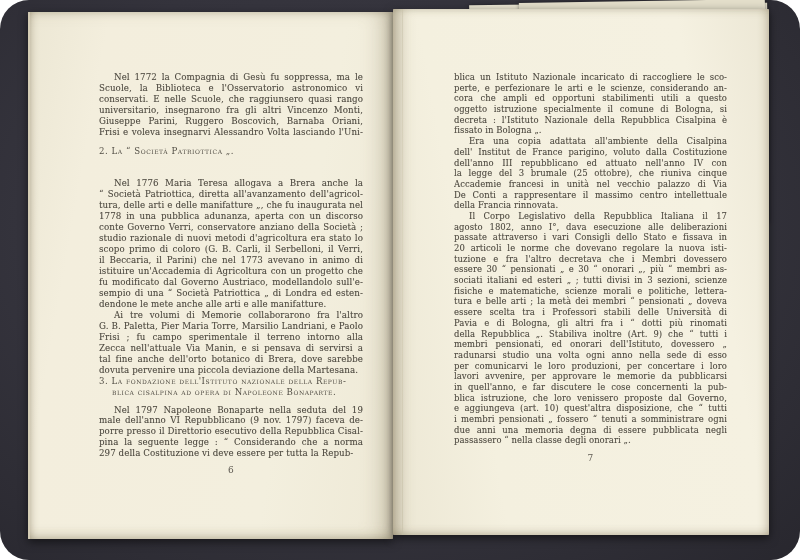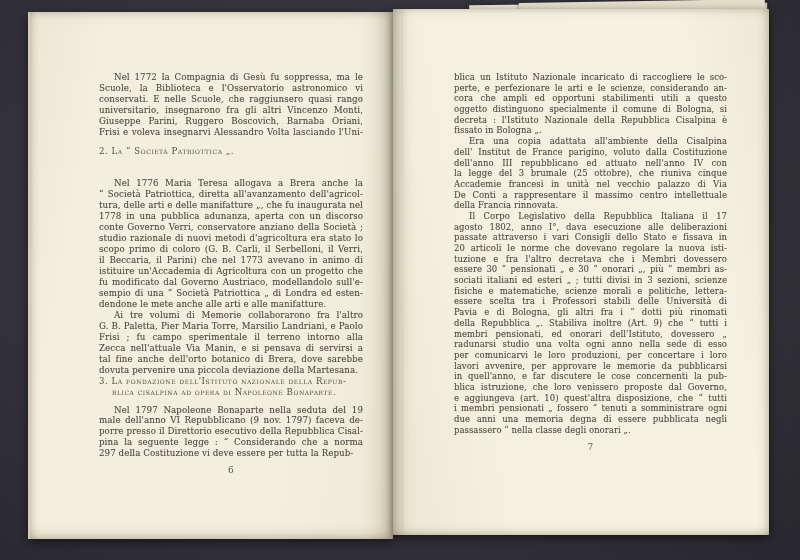--- a/index.html
+++ b/index.html
@@ -3,20 +3,21 @@
 <meta charset="utf-8">
 <style>
   html, body { margin: 0; padding: 0; }
   body {
     width: 800px; height: 560px; overflow: hidden;
     font-family: "DejaVu Serif", "Liberation Serif", serif;
   }
   .stage {
     position: relative; width: 800px; height: 560px;
     background: radial-gradient(ellipse at 45% 40%, #3d3c45 0%, #34333c 55%, #28272e 100%);
+    border-radius: 29px;
   }
   .page {
     position: absolute; z-index: 2; border-radius: 1px;
     color: #4f4b42;
   }
   .left-page {
     left: 28px; top: 12px; width: 365px; height: 527px;
     background: linear-gradient(100deg, #ece7d4 0%, #f3eedd 18%, #f3efde 70%, #eee9d6 100%);
     box-shadow:
       0 3px 10px rgba(0,0,0,0.55),
@@ -133,21 +134,21 @@
       <div class="page-number">6</div>
     </div>
   </div>
 
   <div class="page right-page">
     <div class="text-block">
       <div class="para">
           <div class="line">blica un Istituto Nazionale incaricato di raccogliere le sco-</div>
           <div class="line">perte, e perfezionare le arti e le scienze, considerando an-</div>
           <div class="line">cora che ampli ed opportuni stabilimenti utili a questo</div>
-          <div class="line">oggetto distinguono specialmente il comune di Bologna, si</div>
+          <div class="line">oggetto istruzione specialmente il comune di Bologna, si</div>
           <div class="line">decreta : l'Istituto Nazionale della Repubblica Cisalpina è</div>
           <div class="line last">fissato in Bologna „.</div>
         </div>
       <div class="para indent">
           <div class="line">Era una copia adattata all'ambiente della Cisalpina</div>
           <div class="line">dell' Institut de France parigino, voluto dalla Costituzione</div>
           <div class="line">dell'anno III repubblicano ed attuato nell'anno IV con</div>
           <div class="line">la legge del 3 brumale (25 ottobre), che riuniva cinque</div>
           <div class="line">Accademie francesi in unità nel vecchio palazzo di Via</div>
           <div class="line">De Conti a rappresentare il massimo centro intellettuale</div>
@@ -155,20 +156,21 @@
         </div>
       <div class="para indent">
           <div class="line">Il Corpo Legislativo della Repubblica Italiana il 17</div>
           <div class="line">agosto 1802, anno I°, dava esecuzione alle deliberazioni</div>
           <div class="line">passate attraverso i vari Consigli dello Stato e fissava in</div>
           <div class="line">20 articoli le norme che dovevano regolare la nuova isti-</div>
           <div class="line">tuzione e fra l'altro decretava che i Membri dovessero</div>
           <div class="line">essere 30 “ pensionati „ e 30 “ onorari „, più “ membri as-</div>
           <div class="line">sociati italiani ed esteri „ ; tutti divisi in 3 sezioni, scienze</div>
           <div class="line">fisiche e matematiche, scienze morali e politiche, lettera-</div>
+          <div class="line">tura e belle arti ; la metà dei membri “ pensionati „ doveva</div>
           <div class="line">essere scelta tra i Professori stabili delle Università di</div>
           <div class="line">Pavia e di Bologna, gli altri fra i “ dotti più rinomati</div>
           <div class="line">della Repubblica „. Stabiliva inoltre (Art. 9) che “ tutti i</div>
           <div class="line">membri pensionati, ed onorari dell'Istituto, dovessero „</div>
           <div class="line">radunarsi studio una volta ogni anno nella sede di esso</div>
           <div class="line">per comunicarvi le loro produzioni, per concertare i loro</div>
           <div class="line">lavori avvenire, per approvare le memorie da pubblicarsi</div>
           <div class="line">in quell'anno, e far discutere le cose concernenti la pub-</div>
           <div class="line">blica istruzione, che loro venissero proposte dal Governo,</div>
           <div class="line">e aggiungeva (art. 10) quest'altra disposizione, che “ tutti</div>

